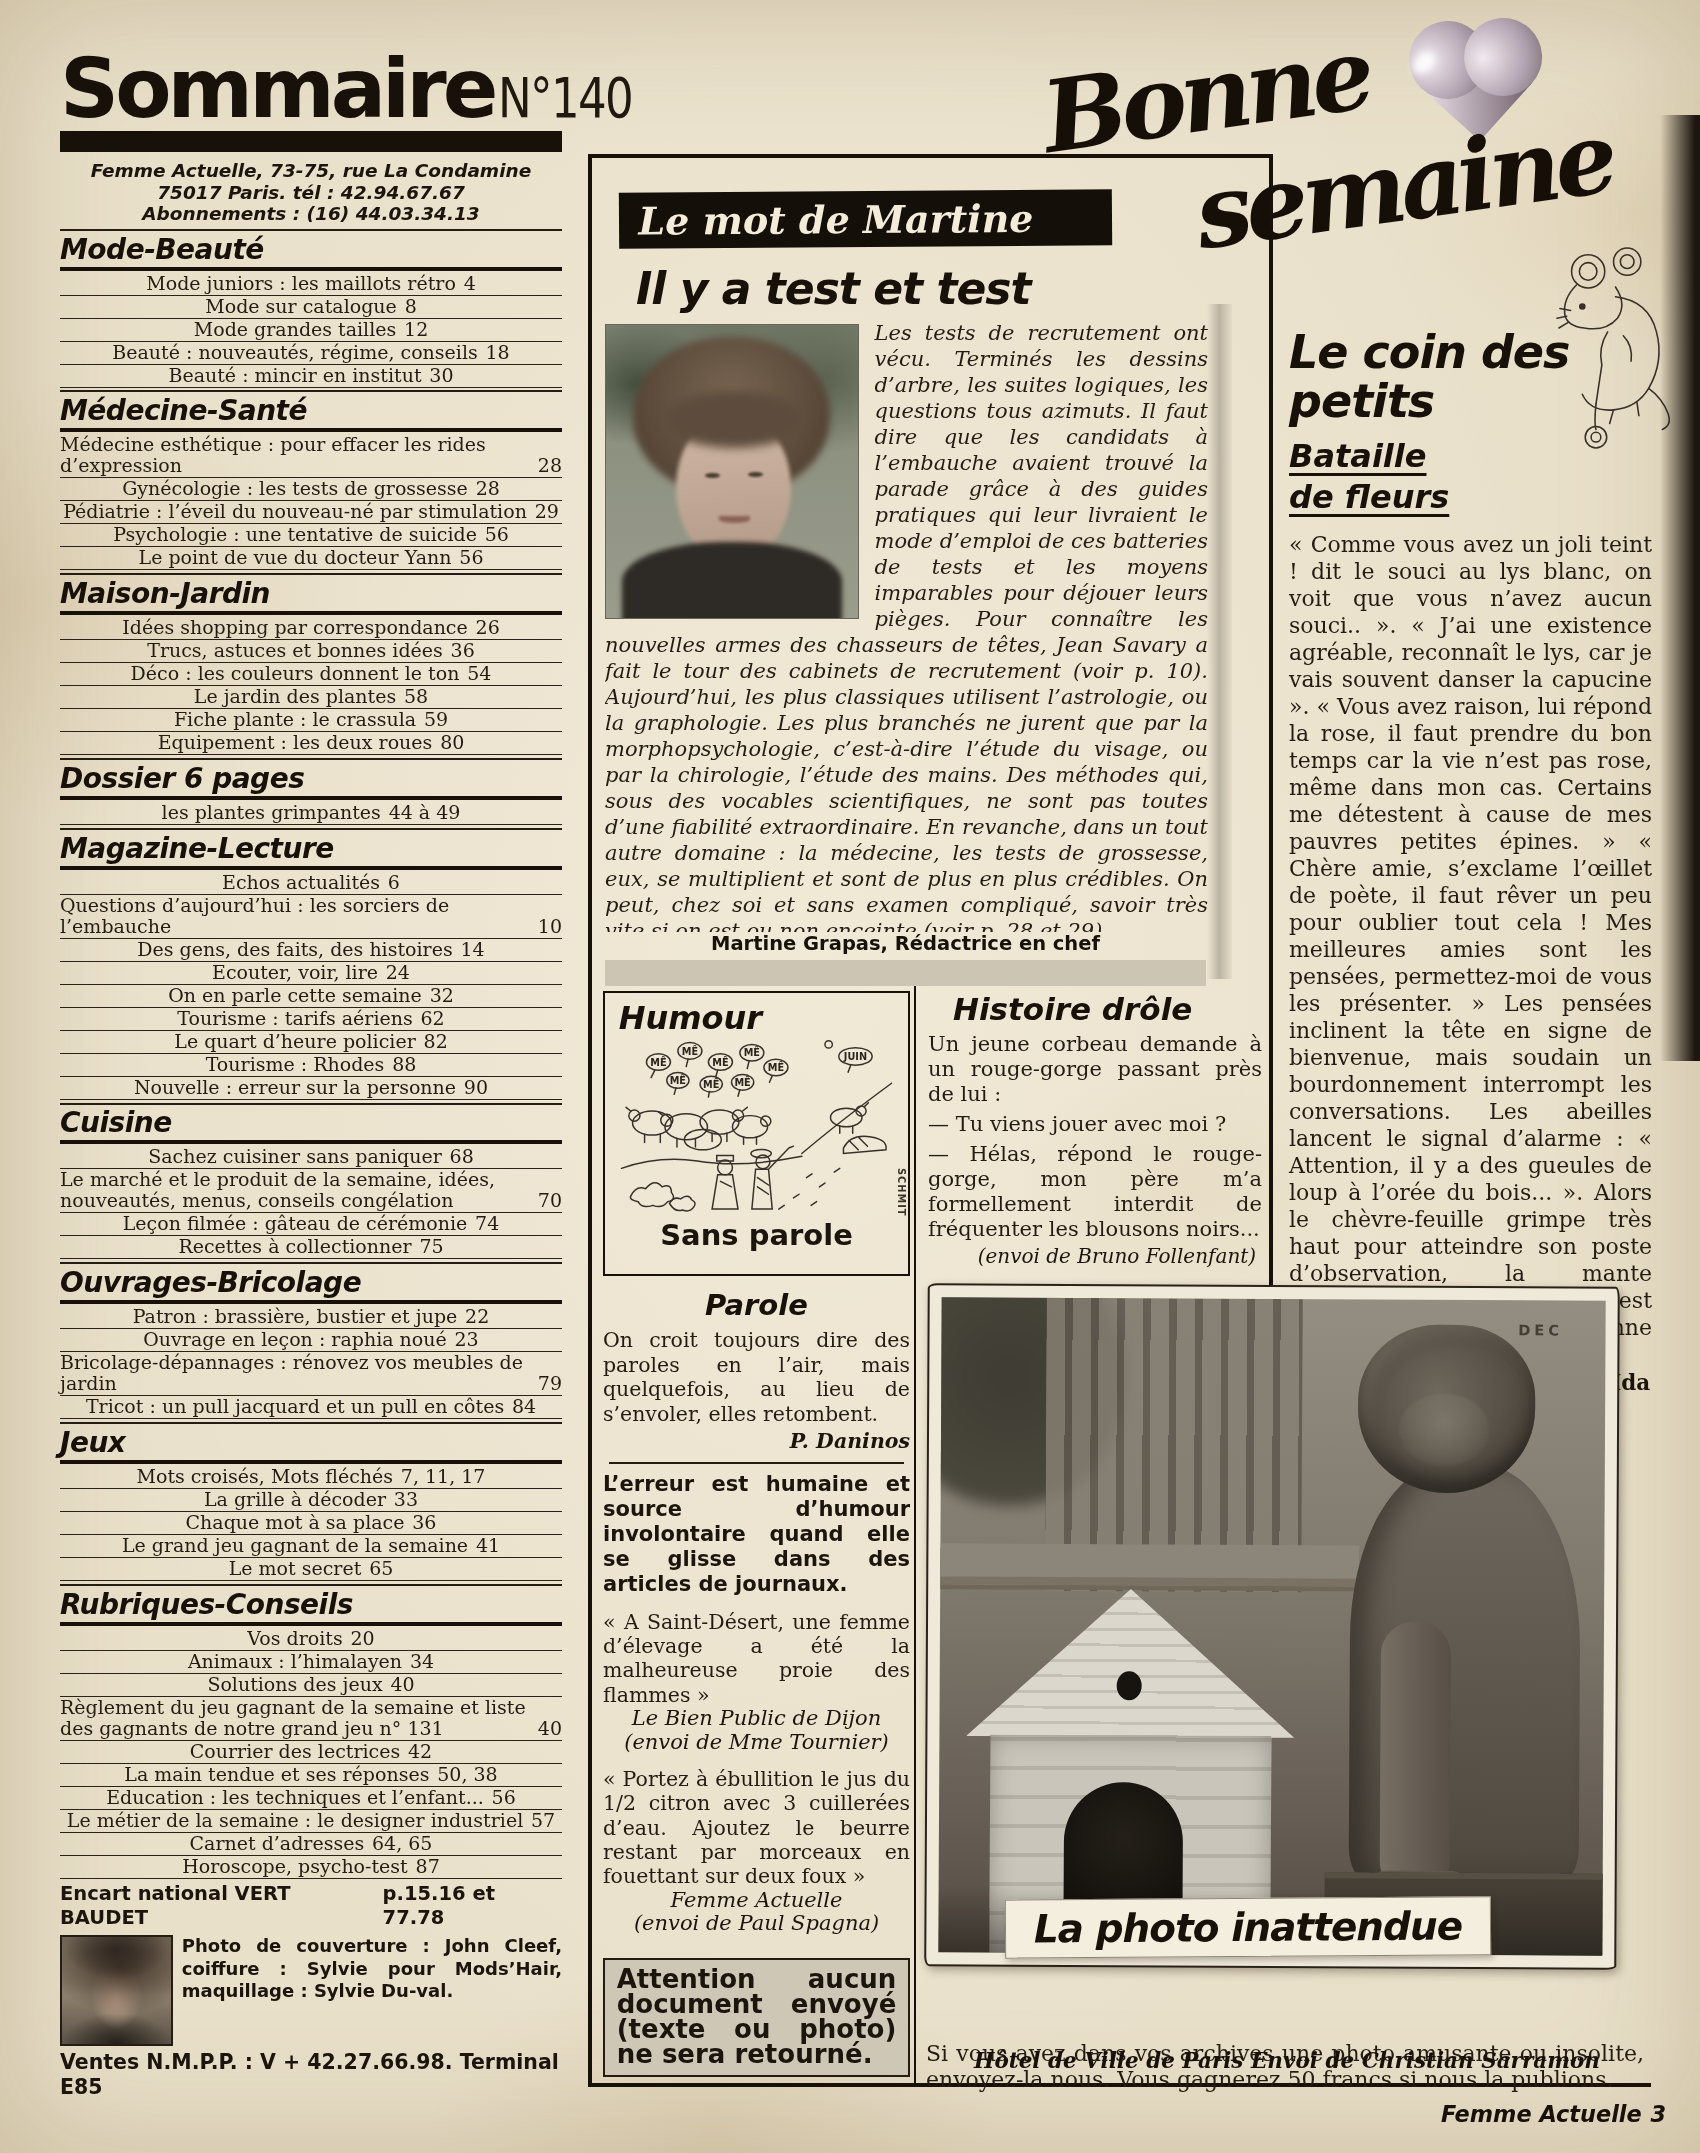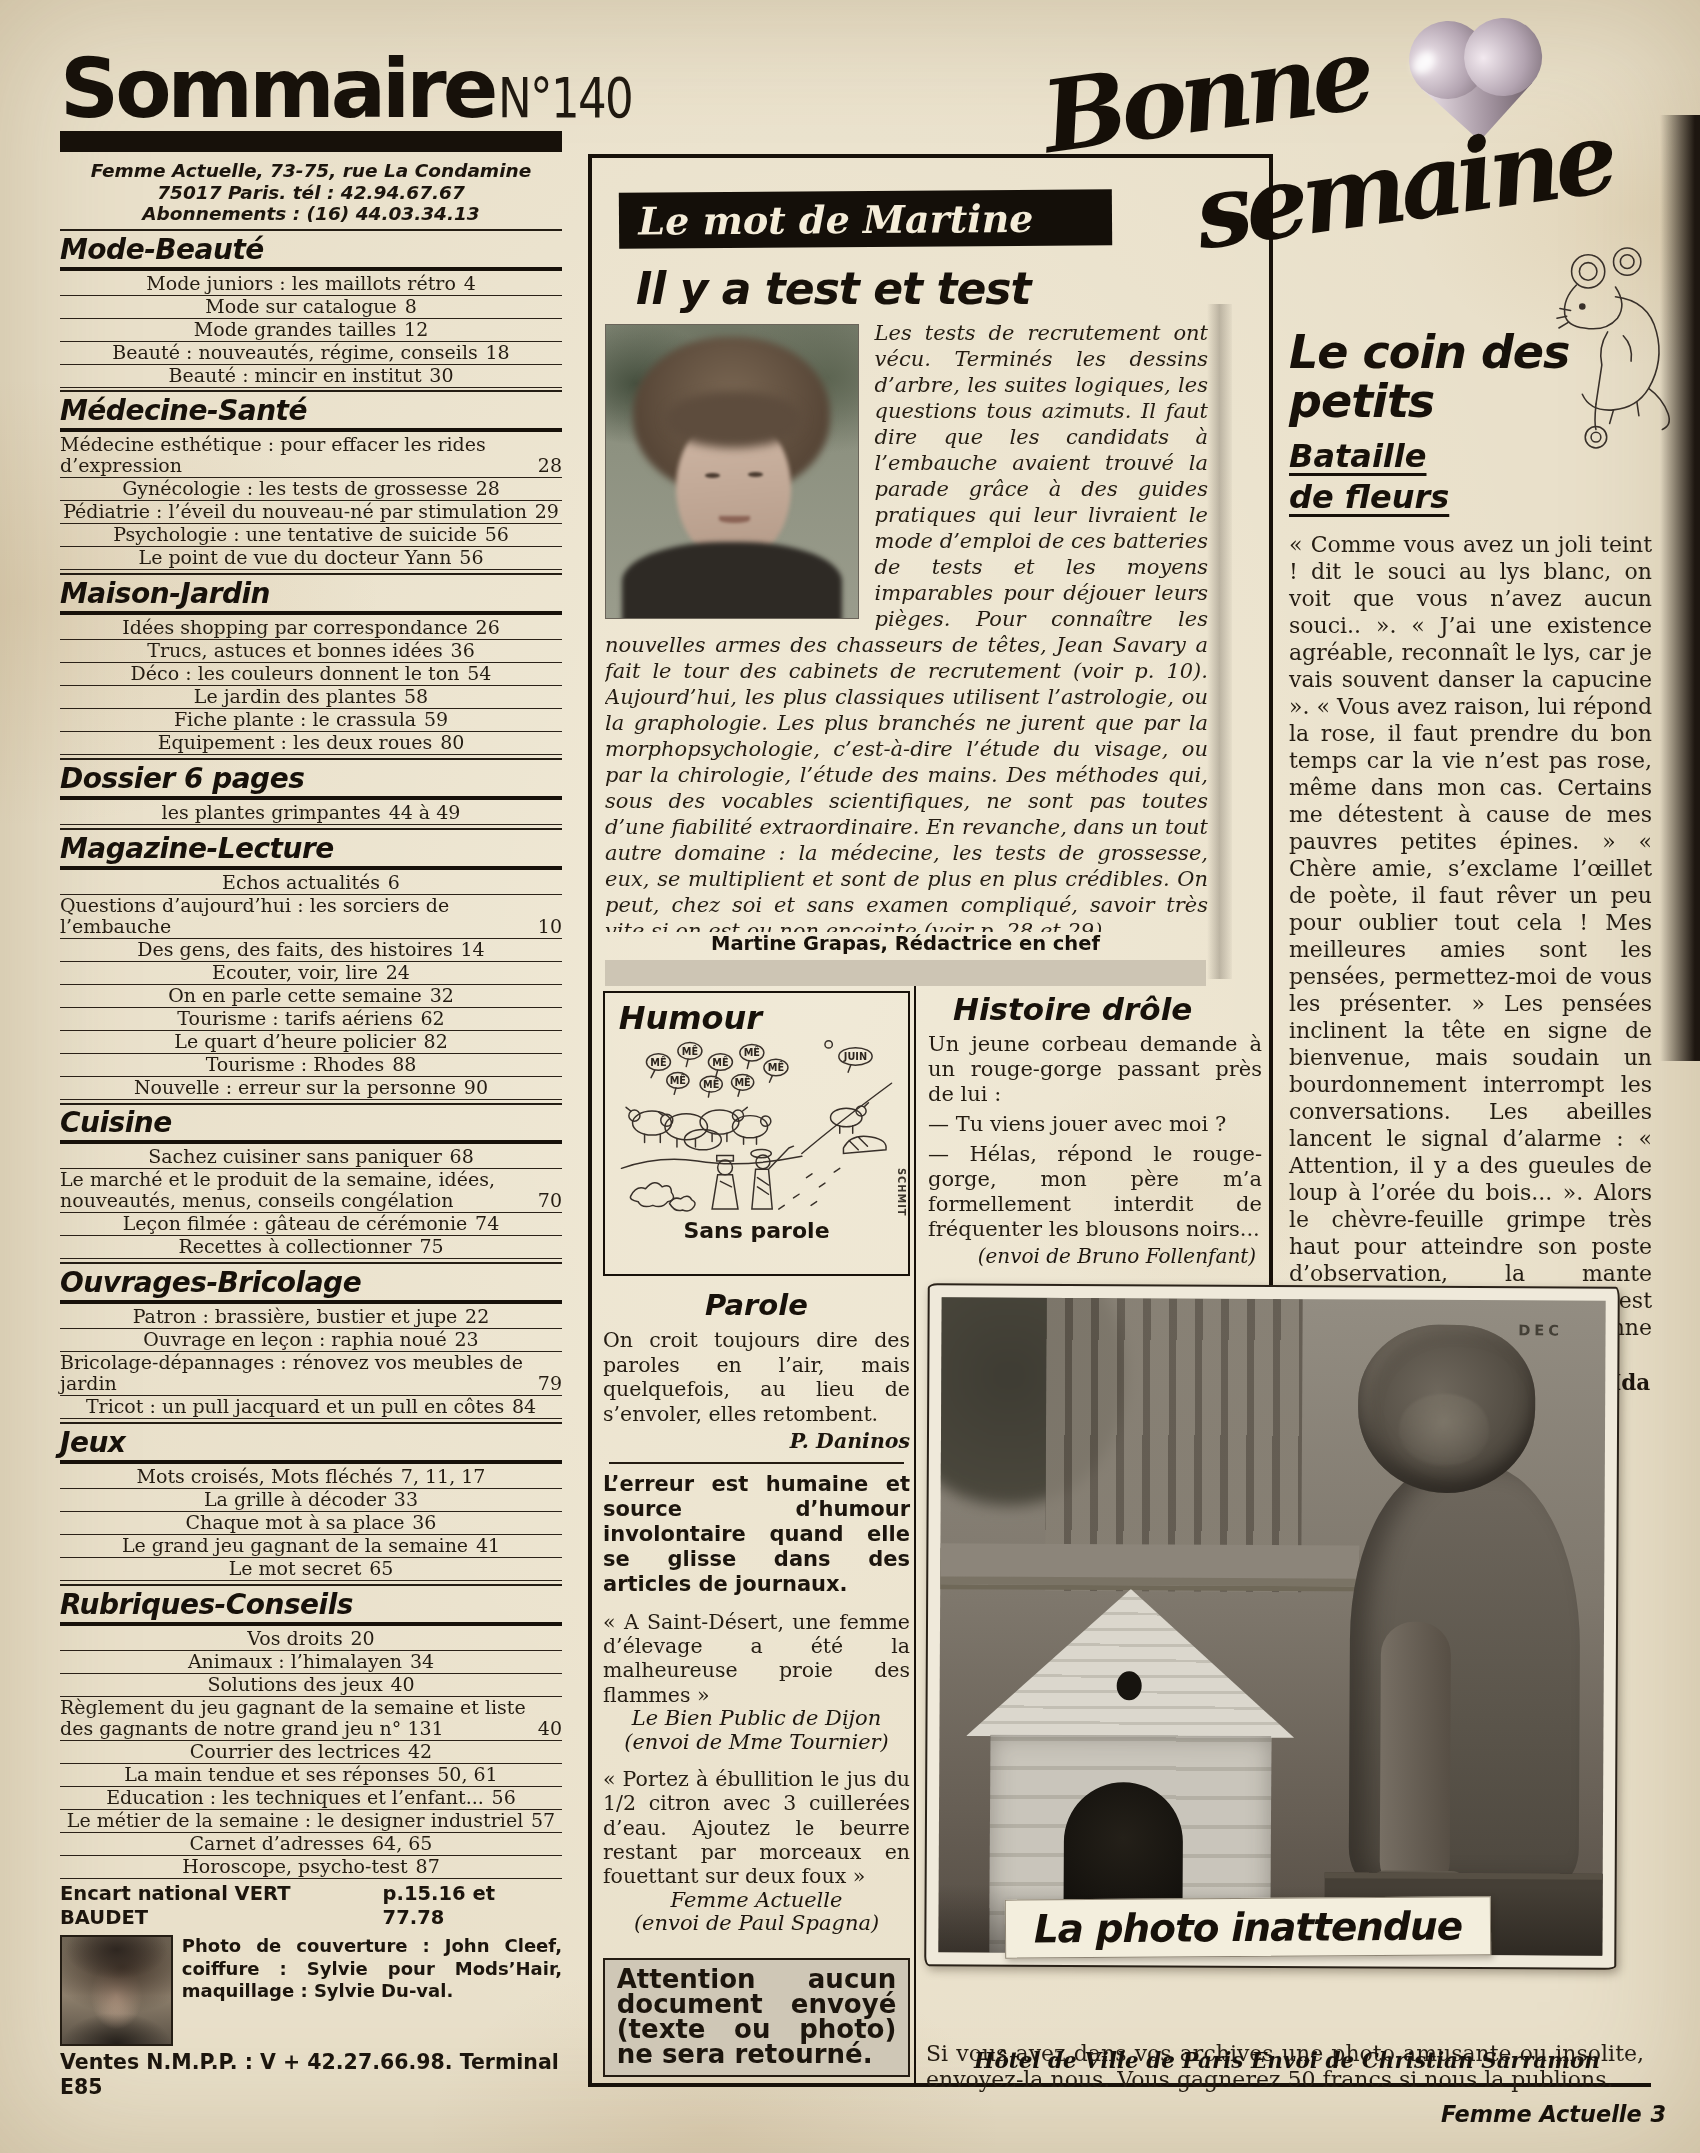--- a/index.html
+++ b/index.html
@@ -76,21 +76,21 @@
   .signature{position:absolute;left:605px;top:932px;width:601px;text-align:center;font-weight:700;font-size:19.5px;color:#17110a;}
   .grayband{position:absolute;left:605px;top:960px;width:601px;height:26px;background:#cdc5b4;}
 
   
   .subleft{position:absolute;left:603px;top:991px;width:307px;}
   .humour-box{border:2.9px solid #17110a;height:285px;position:relative;padding:3.9px 5.9px;box-sizing:border-box;}
   .humour-title{font-style:italic;font-weight:800;font-size:32px;margin:2px 0 0 7.8px;color:#17110a;}
   .cartoon{width:275px;height:185px;display:block;margin:0 auto;}
   .ln{stroke:#38302a;stroke-width:1.6;fill:none;stroke-linecap:round;}
   .bt{font-family:"DejaVu Sans",sans-serif;font-weight:700;font-size:10.5px;fill:#2c251e;text-anchor:middle;}
-  .humour-caption{text-align:center;font-weight:700;font-size:22px;margin-top:-3.9px;}
+  .humour-caption{text-align:center;font-weight:700;font-size:29px;margin-top:-3.9px;}
   .artist{position:absolute;right:1px;bottom:57px;writing-mode:vertical-rl;font-size:9.8px;font-weight:600;letter-spacing:1px;color:#3a332a;}
   .parole-title{text-align:center;font-style:italic;font-weight:800;font-size:29px;margin-top:11.7px;color:#17110a;}
   .parole-body{font-family:"DejaVu Serif",serif;font-size:20.5px;line-height:24.4px;text-align:justify;margin-top:6.8px;color:#241c12;}
   .parole-author{text-align:right;font-family:"DejaVu Serif",serif;font-style:italic;font-weight:700;font-size:20.5px;margin-top:2.9px;}
   .mid-rule{height:2.4px;background:#241c12;margin:8.8px 5.9px 2.9px;}
   .sourires-title{font-style:italic;font-weight:800;font-size:45px;letter-spacing:-1px;margin-top:2px;color:#17110a;}
   .sourires-intro{font-weight:700;font-size:21px;line-height:25px;text-align:justify;margin-top:7.8px;}
   .quote{margin-top:12.7px;}
   .quote-text{font-family:"DejaVu Serif",serif;font-size:20.5px;line-height:24.4px;text-align:justify;color:#241c12;margin:0;}
   .quote-source,.quote-sender{font-family:"DejaVu Serif",serif;font-style:italic;font-size:21px;line-height:23.4px;text-align:center;margin:0;}
@@ -383,21 +383,21 @@
           <div class="toc-row">
             <span class="toc-label">Règlement du jeu gagnant de la semaine et liste des gagnants de notre grand jeu n° 131</span>
             <span class="toc-page">40</span>
           </div>
           <div class="toc-row">
             <span class="toc-label">Courrier des lectrices</span>
             <span class="toc-page">42</span>
           </div>
           <div class="toc-row">
             <span class="toc-label">La main tendue et ses réponses</span>
-            <span class="toc-page">50, 61</span>
+            <span class="toc-page">50, 38</span>
           </div>
           <div class="toc-row">
             <span class="toc-label">Education : les techniques et l’enfant...</span>
             <span class="toc-page">56</span>
           </div>
           <div class="toc-row">
             <span class="toc-label">Le métier de la semaine : le designer industriel</span>
             <span class="toc-page">57</span>
           </div>
           <div class="toc-row">

